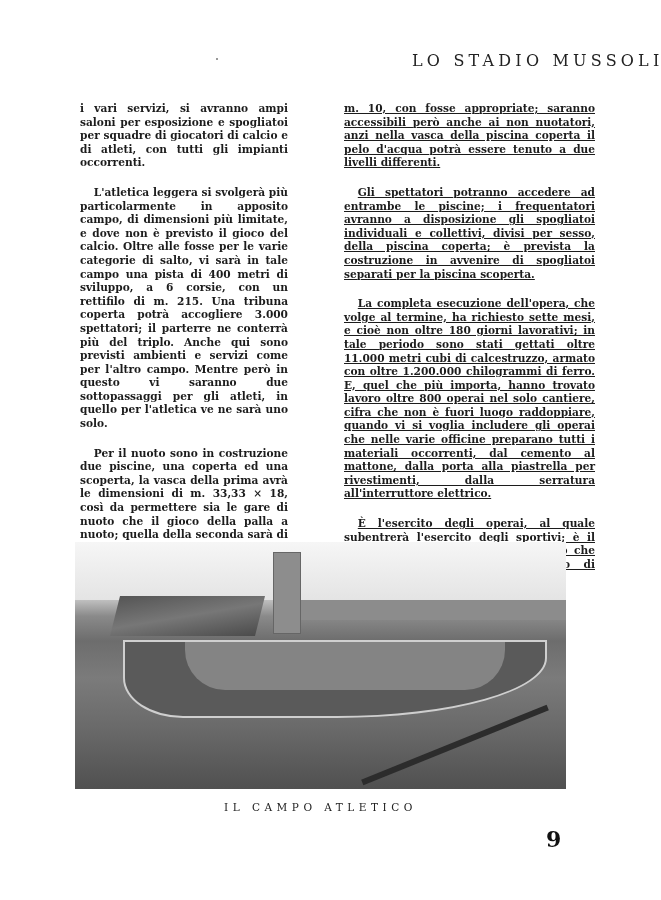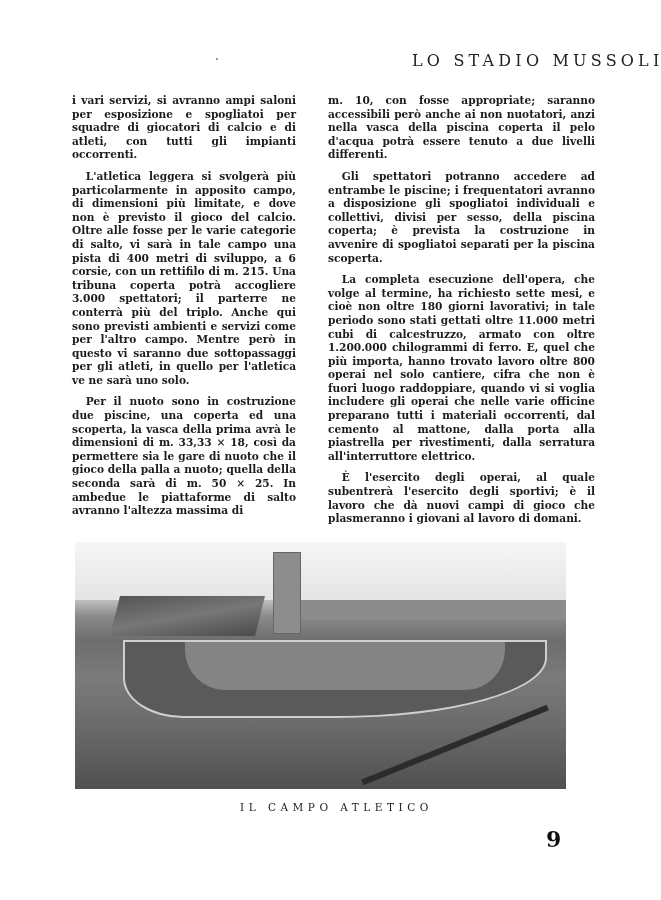--- a/index.html
+++ b/index.html
@@ -3,22 +3,22 @@
 <meta charset="utf-8">
 <style>
   html, body { margin: 0; padding: 0; background: #ffffff; }
   body { width: 661px; height: 900px; position: relative; overflow: hidden;
          font-family: "DejaVu Serif", "Liberation Serif", serif; color: #1a1a1a; }
   .running-head { position: absolute; top: 51px; left: 412px; 
                   font-size: 16px; letter-spacing: 4.2px; color: #222; white-space: nowrap; }
   .col { position: absolute; top: 86px; font-size: 10.6px; line-height: 13.6px;
          text-align: justify; font-weight: bold; color: #1c1c1c; }
   .col.left { left: 64px; width: 240px; }
-  .col.right { left: 320px; width: 283px; }
-  .col p { margin: 8px; text-indent: 1.3em; }
+  .col.right { left: 328px; width: 283px; text-decoration: underline; }
+  .col p { margin: 16px; text-indent: 1.3em; }
   .col p.noindent { text-indent: 0; }
   .photo { position: absolute; left: 75px; top: 542px; width: 491px; height: 247px;
            background:
              linear-gradient(180deg, #ececec 0%, #dcdcdc 20%, #8a8a8a 30%, #6d6d6d 40%, #7b7b7b 55%, #6a6a6a 75%, #505050 100%);
            overflow: hidden; }
   .photo .sky { position: absolute; left: 0; top: 0; width: 100%; height: 58px;
                 background: linear-gradient(180deg, #f6f6f6, #e4e4e4); }
   .photo .tower { position: absolute; left: 198px; top: 10px; width: 26px; height: 80px;
                   background: #8d8d8d; border: 1px solid #666; }
   .photo .stand { position: absolute; left: 40px; top: 54px; width: 145px; height: 40px;
@@ -26,21 +26,21 @@
                   transform: skewX(-14deg); }
   .photo .treeline { position: absolute; left: 225px; top: 58px; width: 266px; height: 20px;
                      background: #8c8c8c; }
   .photo .track { position: absolute; left: 48px; top: 98px; width: 420px; height: 74px;
                   border: 2px solid #cfcfcf; border-radius: 0 0 210px 60px / 0 0 60px 40px;
                   background: #5a5a5a; }
   .photo .field { position: absolute; left: 110px; top: 100px; width: 320px; height: 48px;
                   background: #848484; border-radius: 0 0 40px 40px; }
   .photo .trench { position: absolute; left: 280px; top: 200px; width: 200px; height: 6px;
                    background: #2c2c2c; transform: rotate(-22deg); }
-  .caption { position: absolute; top: 801px; left: 240px; font-size: 10.5px; letter-spacing: 4.5px;
+  .caption { position: absolute; top: 801px; left: 224px; font-size: 10.5px; letter-spacing: 4.5px;
              color: #222; white-space: nowrap; }
   .page-num { position: absolute; top: 826px; left: 546px; font-size: 22px; font-weight: bold; color: #111; }
   .dot { position: absolute; top: 58px; left: 216px; width: 2px; height: 2px; background: #999; }
 </style>
 </head>
 <body>
 
 <div class="dot"></div>
 
 <div class="running-head">LO STADIO MUSSOLINI</div>

